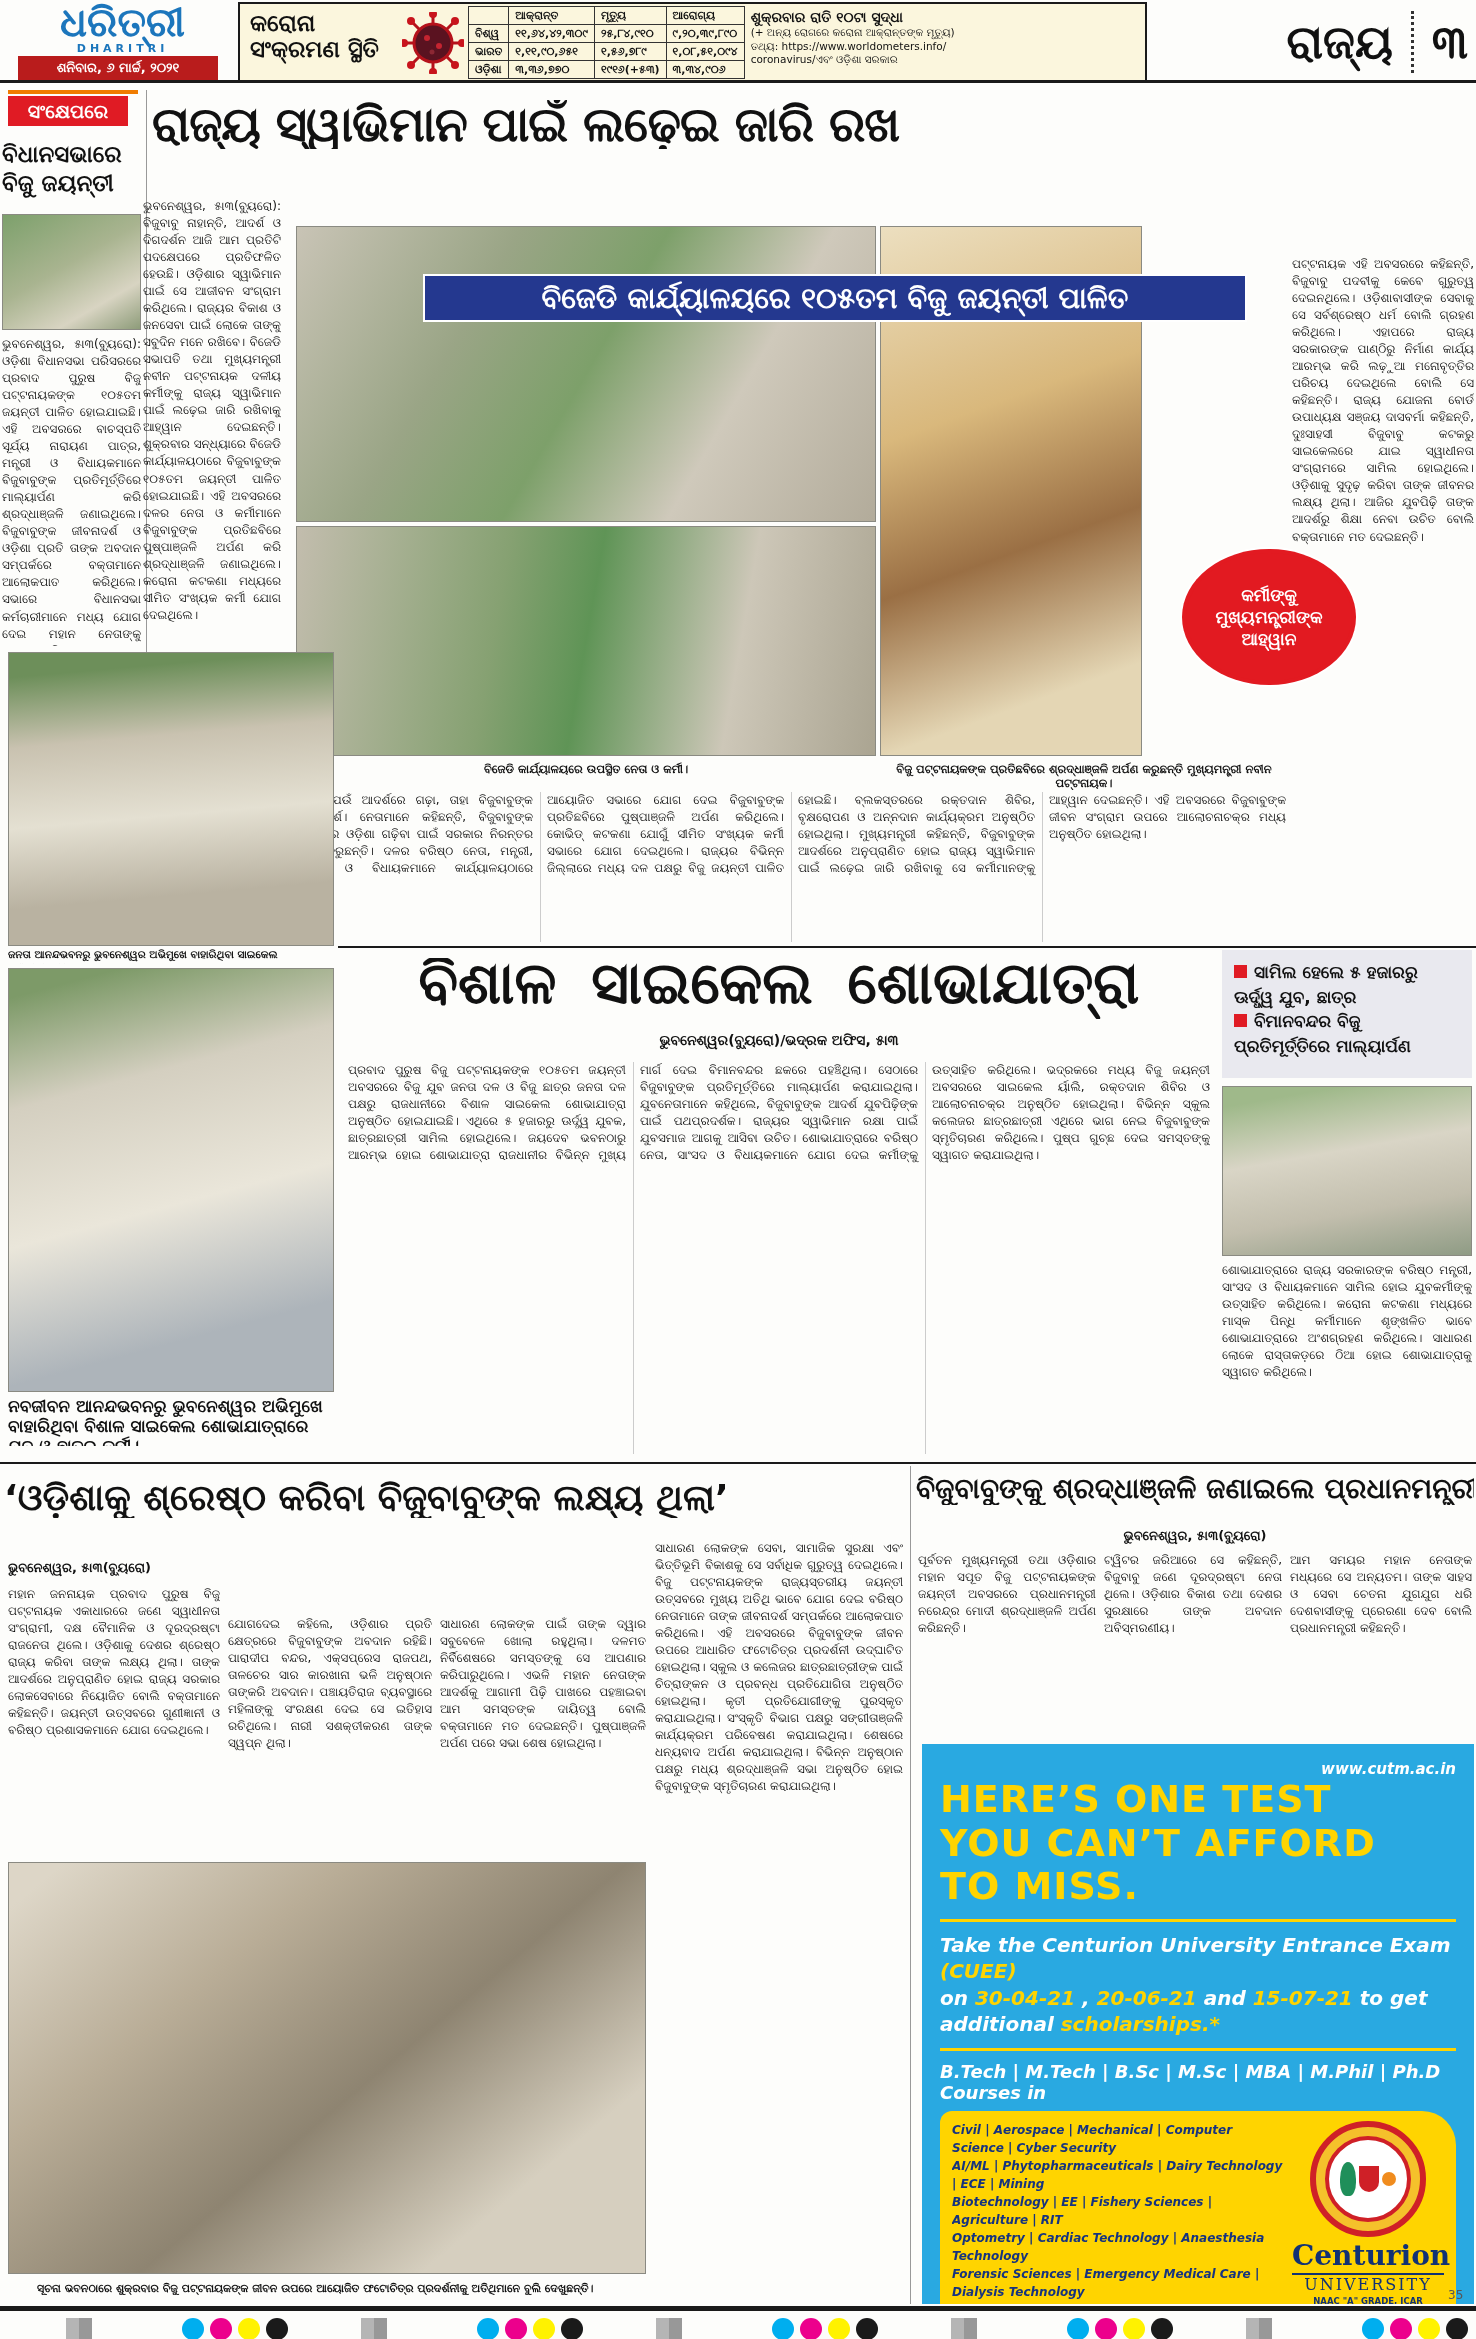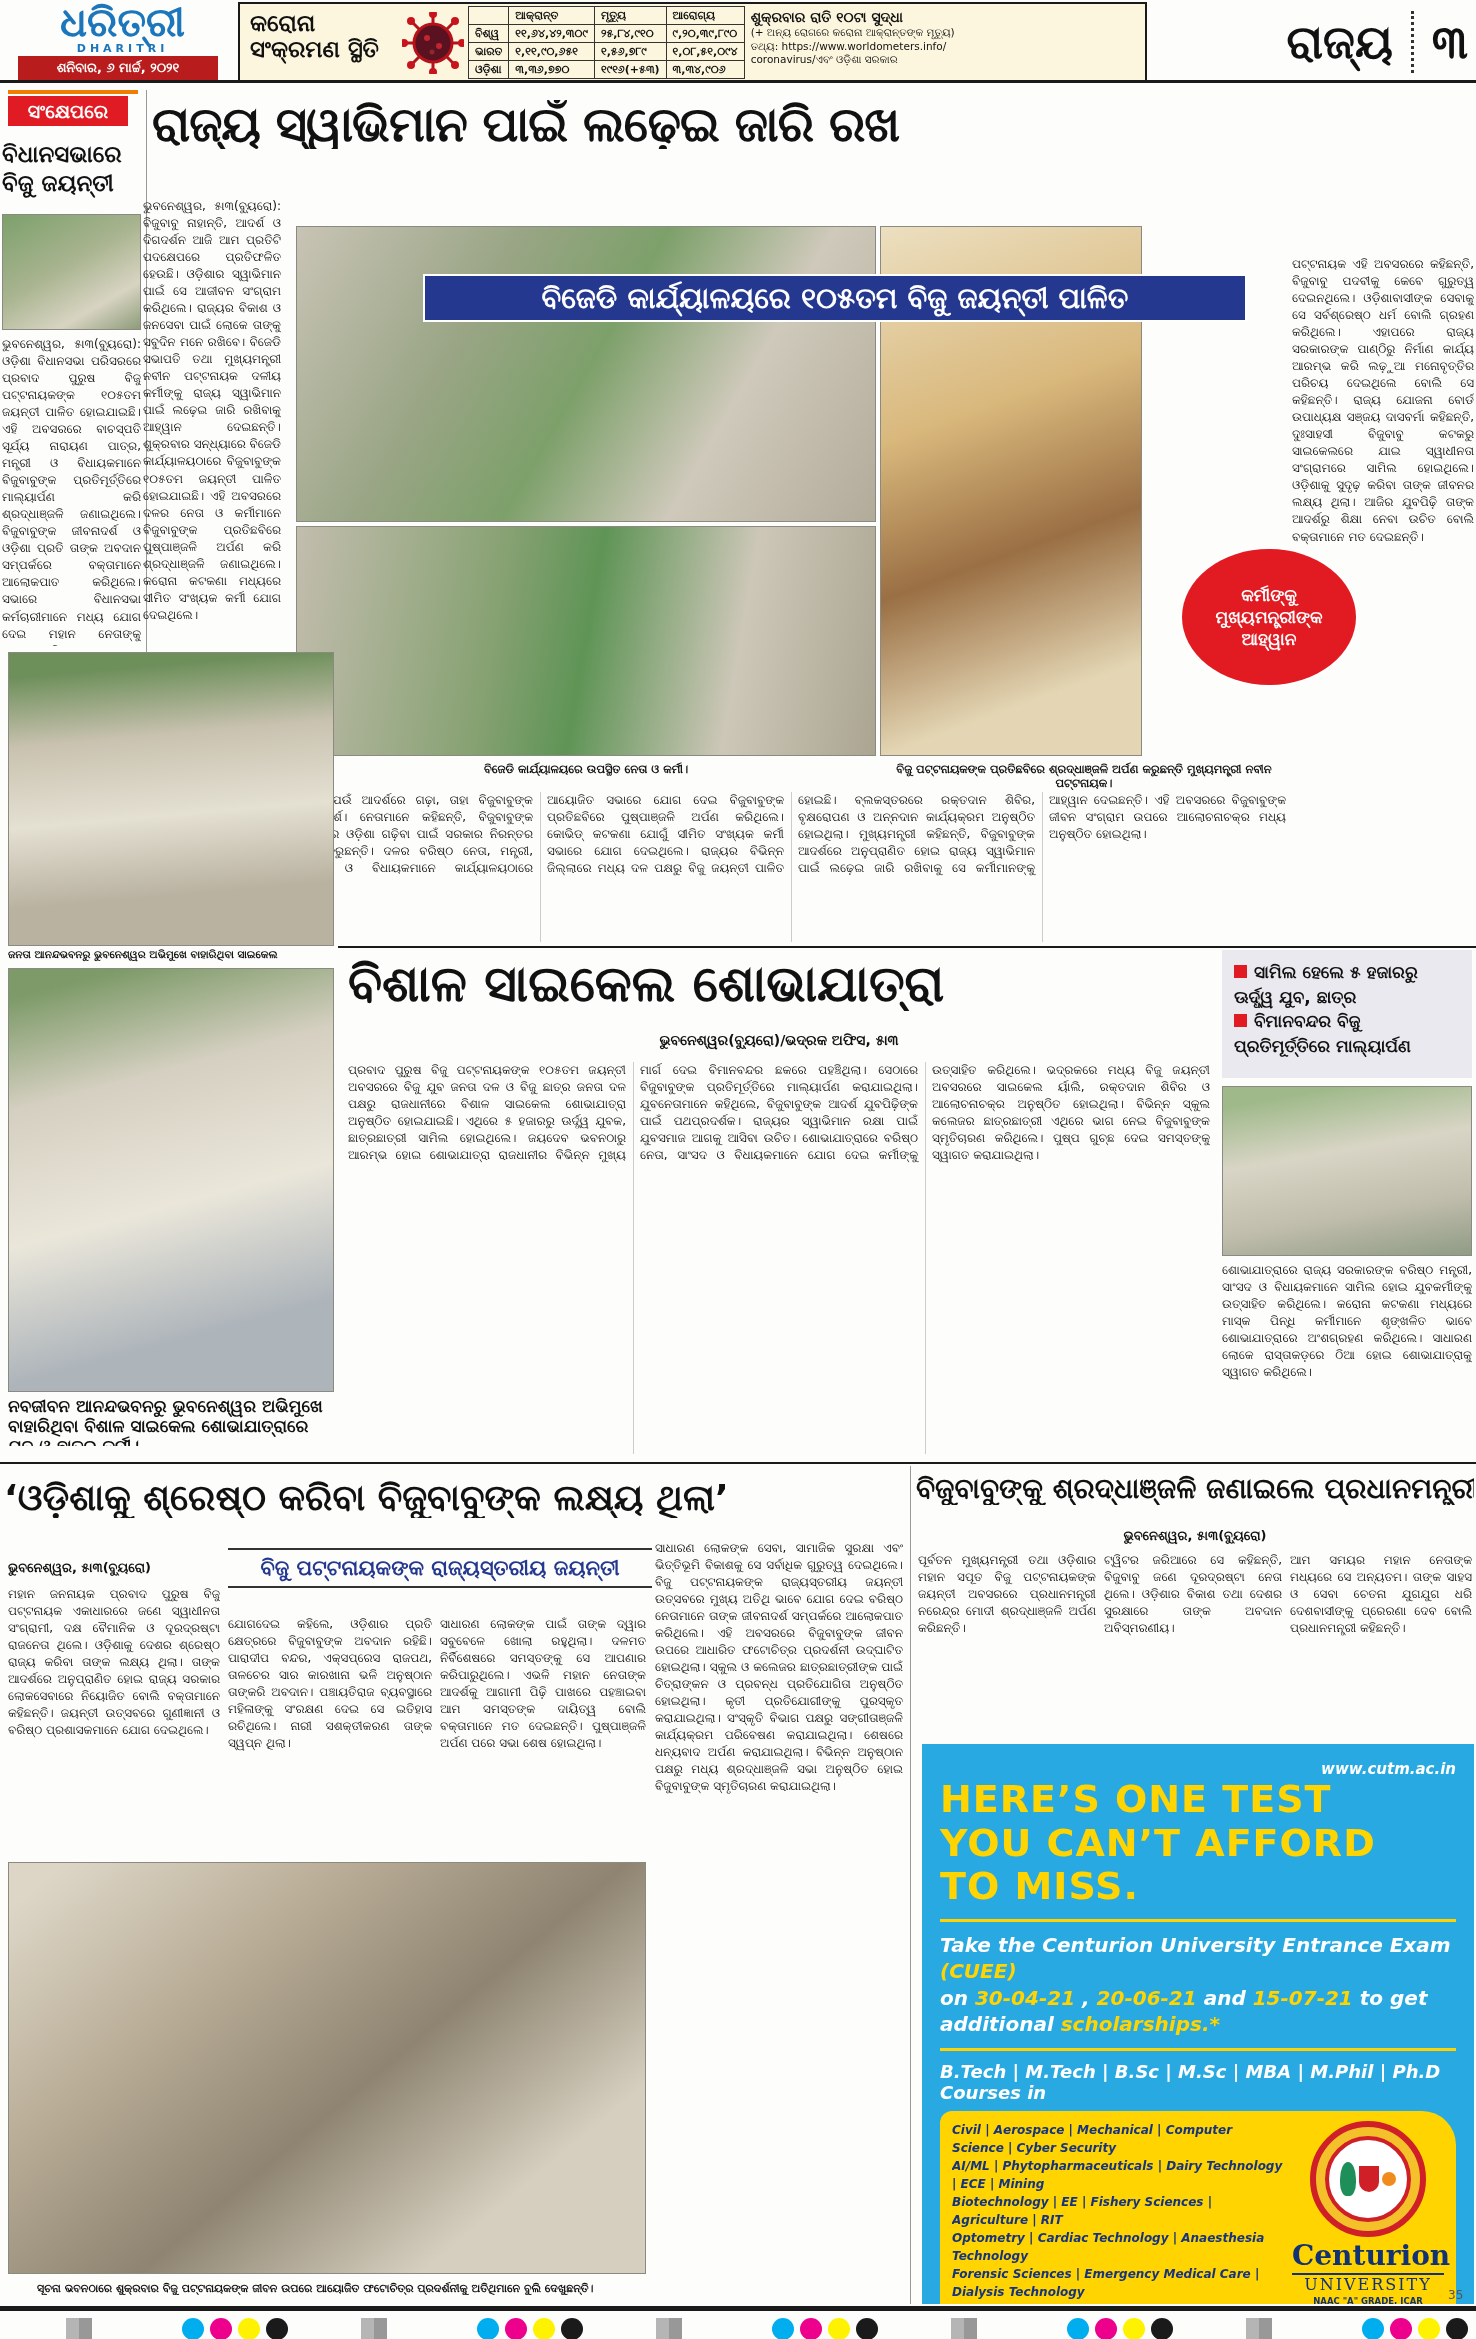--- a/index.html
+++ b/index.html
@@ -35,21 +35,21 @@
   
   .h1{font-size:48px;font-weight:700;line-height:1.02;letter-spacing:-1px;white-space:nowrap;overflow:hidden;}
   .strap{background:#24388f;color:#fff;font-size:29px;font-weight:bold;
          display:flex;align-items:center;justify-content:center;box-shadow:0 0 0 2px #fff;}
   .badge{background:#e21a21;border-radius:50%;color:#fff;font-weight:800;font-size:17px;
          display:flex;align-items:center;justify-content:center;text-align:center;line-height:1.3;
          box-shadow:0 0 0 4px #e21a21,0 0 0 6px #fff;padding:8px;}
   .cols4{column-count:4;column-gap:14px;column-rule:1px solid #ccc;}
   .cols3{column-count:3;column-gap:14px;column-rule:1px solid #ccc;}
   
-  .h2c{font-size:50px;font-weight:800;line-height:1.05;text-align:left;white-space:nowrap;overflow:hidden;}
+  .h2c{font-size:58px;font-weight:800;line-height:1.05;text-align:center;white-space:nowrap;overflow:hidden;font-family:Liberation Mono, monospace;}
   .hl-box{background:#e9e9ef;padding:10px 12px;font-size:17px;font-weight:800;line-height:1.45;overflow:hidden;}
   .sq{display:inline-block;width:13px;height:13px;background:#e01b24;margin-right:7px;}
   
   .h2l{font-size:36px;font-weight:800;line-height:1.1;white-space:nowrap;overflow:hidden;}
   .h2r{font-size:28px;font-weight:800;line-height:1.1;white-space:nowrap;overflow:hidden;text-align:center;}
   .subhead{color:#24388f;font-size:21px;font-weight:800;text-align:center;
            border-top:2px solid #333;border-bottom:2px solid #333;padding:6px 4px;overflow:hidden;}
   .vdiv{background:#999;width:1px;}
   
   .ad{background:#29a9e1;color:#fff;font-style:italic;overflow:hidden;padding:16px 18px;box-sizing:border-box;}
@@ -204,21 +204,20 @@
   <div class="abs just odia-body cols3" style="left:348px;top:1062px;width:862px;height:392px;overflow:hidden;">ପ୍ରବାଦ ପୁରୁଷ ବିଜୁ ପଟ୍ଟନାୟକଙ୍କ ୧୦୫ତମ ଜୟନ୍ତୀ ଅବସରରେ ବିଜୁ ଯୁବ ଜନତା ଦଳ ଓ ବିଜୁ ଛାତ୍ର ଜନତା ଦଳ ପକ୍ଷରୁ ରାଜଧାନୀରେ ବିଶାଳ ସାଇକେଲ ଶୋଭାଯାତ୍ରା ଅନୁଷ୍ଠିତ ହୋଇଯାଇଛି। ଏଥିରେ ୫ ହଜାରରୁ ଊର୍ଦ୍ଧ୍ୱ ଯୁବକ, ଛାତ୍ରଛାତ୍ରୀ ସାମିଲ ହୋଇଥିଲେ। ଜୟଦେବ ଭବନଠାରୁ ଆରମ୍ଭ ହୋଇ ଶୋଭାଯାତ୍ରା ରାଜଧାନୀର ବିଭିନ୍ନ ମୁଖ୍ୟ ମାର୍ଗ ଦେଇ ବିମାନବନ୍ଦର ଛକରେ ପହଞ୍ଚିଥିଲା। ସେଠାରେ ବିଜୁବାବୁଙ୍କ ପ୍ରତିମୂର୍ତ୍ତିରେ ମାଲ୍ୟାର୍ପଣ କରାଯାଇଥିଲା। ଯୁବନେତାମାନେ କହିଥିଲେ, ବିଜୁବାବୁଙ୍କ ଆଦର୍ଶ ଯୁବପିଢ଼ିଙ୍କ ପାଇଁ ପଥପ୍ରଦର୍ଶକ। ରାଜ୍ୟର ସ୍ୱାଭିମାନ ରକ୍ଷା ପାଇଁ ଯୁବସମାଜ ଆଗକୁ ଆସିବା ଉଚିତ। ଶୋଭାଯାତ୍ରାରେ ବରିଷ୍ଠ ନେତା, ସାଂସଦ ଓ ବିଧାୟକମାନେ ଯୋଗ ଦେଇ କର୍ମୀଙ୍କୁ ଉତ୍ସାହିତ କରିଥିଲେ। ଭଦ୍ରକରେ ମଧ୍ୟ ବିଜୁ ଜୟନ୍ତୀ ଅବସରରେ ସାଇକେଲ ର୍ୟାଲି, ରକ୍ତଦାନ ଶିବିର ଓ ଆଲୋଚନାଚକ୍ର ଅନୁଷ୍ଠିତ ହୋଇଥିଲା। ବିଭିନ୍ନ ସ୍କୁଲ କଲେଜର ଛାତ୍ରଛାତ୍ରୀ ଏଥିରେ ଭାଗ ନେଇ ବିଜୁବାବୁଙ୍କ ସ୍ମୃତିଚାରଣ କରିଥିଲେ। ପୁଷ୍ପ ଗୁଚ୍ଛ ଦେଇ ସମସ୍ତଙ୍କୁ ସ୍ୱାଗତ କରାଯାଇଥିଲା।</div>
 
   <div class="abs ph" style="left:1222px;top:1086px;width:250px;height:170px;background:linear-gradient(170deg,#9fb98a 10%,#d9d5c6 40%,#c2bead 70%,#8e9b84);"></div>
   <div class="abs just odia-body" style="left:1222px;top:1262px;width:250px;height:196px;">ଶୋଭାଯାତ୍ରାରେ ରାଜ୍ୟ ସରକାରଙ୍କ ବରିଷ୍ଠ ମନ୍ତ୍ରୀ, ସାଂସଦ ଓ ବିଧାୟକମାନେ ସାମିଲ ହୋଇ ଯୁବକର୍ମୀଙ୍କୁ ଉତ୍ସାହିତ କରିଥିଲେ। କରୋନା କଟକଣା ମଧ୍ୟରେ ମାସ୍କ ପିନ୍ଧି କର୍ମୀମାନେ ଶୃଙ୍ଖଳିତ ଭାବେ ଶୋଭାଯାତ୍ରାରେ ଅଂଶଗ୍ରହଣ କରିଥିଲେ। ସାଧାରଣ ଲୋକେ ରାସ୍ତାକଡ଼ରେ ଠିଆ ହୋଇ ଶୋଭାଯାତ୍ରାକୁ ସ୍ୱାଗତ କରିଥିଲେ।</div>
 
   <div class="abs rule" style="left:0;top:1462px;width:1476px;height:2px;"></div>
   <div class="abs vdiv" style="left:910px;top:1466px;height:838px;"></div>
 
   <div class="abs h2l" style="left:4px;top:1478px;width:900px;">‘ଓଡ଼ିଶାକୁ ଶ୍ରେଷ୍ଠ କରିବା ବିଜୁବାବୁଙ୍କ ଲକ୍ଷ୍ୟ ଥିଲା’</div>
   <div class="abs dl" style="left:8px;top:1560px;width:212px;font-size:13px;">ଭୁବନେଶ୍ୱର, ୫ା୩(ବ୍ୟୁରୋ)</div>
-  <div class="abs subhead" style="left:228px;top:1548px;width:416px;">ବିଜୁ ପଟ୍ଟନାୟକଙ୍କ ରାଜ୍ୟସ୍ତରୀୟ ଜୟନ୍ତୀ</div>
 
   <div class="abs just odia-body" style="left:8px;top:1586px;width:212px;height:268px;">ମହାନ ଜନନାୟକ ପ୍ରବାଦ ପୁରୁଷ ବିଜୁ ପଟ୍ଟନାୟକ ଏକାଧାରରେ ଜଣେ ସ୍ୱାଧୀନତା ସଂଗ୍ରାମୀ, ଦକ୍ଷ ବୈମାନିକ ଓ ଦୂରଦ୍ରଷ୍ଟା ରାଜନେତା ଥିଲେ। ଓଡ଼ିଶାକୁ ଦେଶର ଶ୍ରେଷ୍ଠ ରାଜ୍ୟ କରିବା ତାଙ୍କ ଲକ୍ଷ୍ୟ ଥିଲା। ତାଙ୍କ ଆଦର୍ଶରେ ଅନୁପ୍ରାଣିତ ହୋଇ ରାଜ୍ୟ ସରକାର ଲୋକସେବାରେ ନିୟୋଜିତ ବୋଲି ବକ୍ତାମାନେ କହିଛନ୍ତି। ଜୟନ୍ତୀ ଉତ୍ସବରେ ଗୁଣୀଜ୍ଞାନୀ ଓ ବରିଷ୍ଠ ପ୍ରଶାସକମାନେ ଯୋଗ ଦେଇଥିଲେ।</div>
   <div class="abs just odia-body" style="left:228px;top:1616px;width:204px;height:238px;">ଯୋଗଦେଇ କହିଲେ, ଓଡ଼ିଶାର ପ୍ରତି କ୍ଷେତ୍ରରେ ବିଜୁବାବୁଙ୍କ ଅବଦାନ ରହିଛି। ପାରାଦୀପ ବନ୍ଦର, ଏକ୍ସପ୍ରେସ ରାଜପଥ, ତାଳଚେର ସାର କାରଖାନା ଭଳି ଅନୁଷ୍ଠାନ ତାଙ୍କରି ଅବଦାନ। ପଞ୍ଚାୟତିରାଜ ବ୍ୟବସ୍ଥାରେ ମହିଳାଙ୍କୁ ସଂରକ୍ଷଣ ଦେଇ ସେ ଇତିହାସ ରଚିଥିଲେ। ନାରୀ ସଶକ୍ତୀକରଣ ତାଙ୍କ ସ୍ୱପ୍ନ ଥିଲା।</div>
   <div class="abs just odia-body" style="left:440px;top:1616px;width:206px;height:238px;">ସାଧାରଣ ଲୋକଙ୍କ ପାଇଁ ତାଙ୍କ ଦ୍ୱାର ସବୁବେଳେ ଖୋଲା ରହୁଥିଲା। ଦଳମତ ନିର୍ବିଶେଷରେ ସମସ୍ତଙ୍କୁ ସେ ଆପଣାର କରିପାରୁଥିଲେ। ଏଭଳି ମହାନ ନେତାଙ୍କ ଆଦର୍ଶକୁ ଆଗାମୀ ପିଢ଼ି ପାଖରେ ପହଞ୍ଚାଇବା ଆମ ସମସ୍ତଙ୍କ ଦାୟିତ୍ୱ ବୋଲି ବକ୍ତାମାନେ ମତ ଦେଇଛନ୍ତି। ପୁଷ୍ପାଞ୍ଜଳି ଅର୍ପଣ ପରେ ସଭା ଶେଷ ହୋଇଥିଲା।</div>
   <div class="abs just odia-body" style="left:655px;top:1540px;width:248px;height:750px;">ସାଧାରଣ ଲୋକଙ୍କ ସେବା, ସାମାଜିକ ସୁରକ୍ଷା ଏବଂ ଭିତ୍ତିଭୂମି ବିକାଶକୁ ସେ ସର୍ବାଧିକ ଗୁରୁତ୍ୱ ଦେଇଥିଲେ। ବିଜୁ ପଟ୍ଟନାୟକଙ୍କ ରାଜ୍ୟସ୍ତରୀୟ ଜୟନ୍ତୀ ଉତ୍ସବରେ ମୁଖ୍ୟ ଅତିଥି ଭାବେ ଯୋଗ ଦେଇ ବରିଷ୍ଠ ନେତାମାନେ ତାଙ୍କ ଜୀବନାଦର୍ଶ ସମ୍ପର୍କରେ ଆଲୋକପାତ କରିଥିଲେ। ଏହି ଅବସରରେ ବିଜୁବାବୁଙ୍କ ଜୀବନ ଉପରେ ଆଧାରିତ ଫଟୋଚିତ୍ର ପ୍ରଦର୍ଶନୀ ଉଦ୍‌ଘାଟିତ ହୋଇଥିଲା। ସ୍କୁଲ ଓ କଲେଜର ଛାତ୍ରଛାତ୍ରୀଙ୍କ ପାଇଁ ଚିତ୍ରାଙ୍କନ ଓ ପ୍ରବନ୍ଧ ପ୍ରତିଯୋଗିତା ଅନୁଷ୍ଠିତ ହୋଇଥିଲା। କୃତୀ ପ୍ରତିଯୋଗୀଙ୍କୁ ପୁରସ୍କୃତ କରାଯାଇଥିଲା। ସଂସ୍କୃତି ବିଭାଗ ପକ୍ଷରୁ ସଙ୍ଗୀତାଞ୍ଜଳି କାର୍ଯ୍ୟକ୍ରମ ପରିବେଷଣ କରାଯାଇଥିଲା। ଶେଷରେ ଧନ୍ୟବାଦ ଅର୍ପଣ କରାଯାଇଥିଲା। ବିଭିନ୍ନ ଅନୁଷ୍ଠାନ ପକ୍ଷରୁ ମଧ୍ୟ ଶ୍ରଦ୍ଧାଞ୍ଜଳି ସଭା ଅନୁଷ୍ଠିତ ହୋଇ ବିଜୁବାବୁଙ୍କ ସ୍ମୃତିଚାରଣ କରାଯାଇଥିଲା।</div>
 
   <div class="abs ph" style="left:8px;top:1862px;width:638px;height:412px;background:linear-gradient(140deg,#ddd6c7 5%,#b9ad97 30%,#8e8471 55%,#d6cfbf 80%);"></div>
   <div class="abs cap" style="left:8px;top:2282px;width:740px;font-size:11px;margin-left:29px;">ସୂଚନା ଭବନଠାରେ ଶୁକ୍ରବାର ବିଜୁ ପଟ୍ଟନାୟକଙ୍କ ଜୀବନ ଉପରେ ଆୟୋଜିତ ଫଟୋଚିତ୍ର ପ୍ରଦର୍ଶନୀକୁ ଅତିଥିମାନେ ବୁଲି ଦେଖୁଛନ୍ତି।</div>
 
   <div class="abs h2r" style="left:916px;top:1474px;width:558px;">ବିଜୁବାବୁଙ୍କୁ ଶ୍ରଦ୍ଧାଞ୍ଜଳି ଜଣାଇଲେ ପ୍ରଧାନମନ୍ତ୍ରୀ</div>

